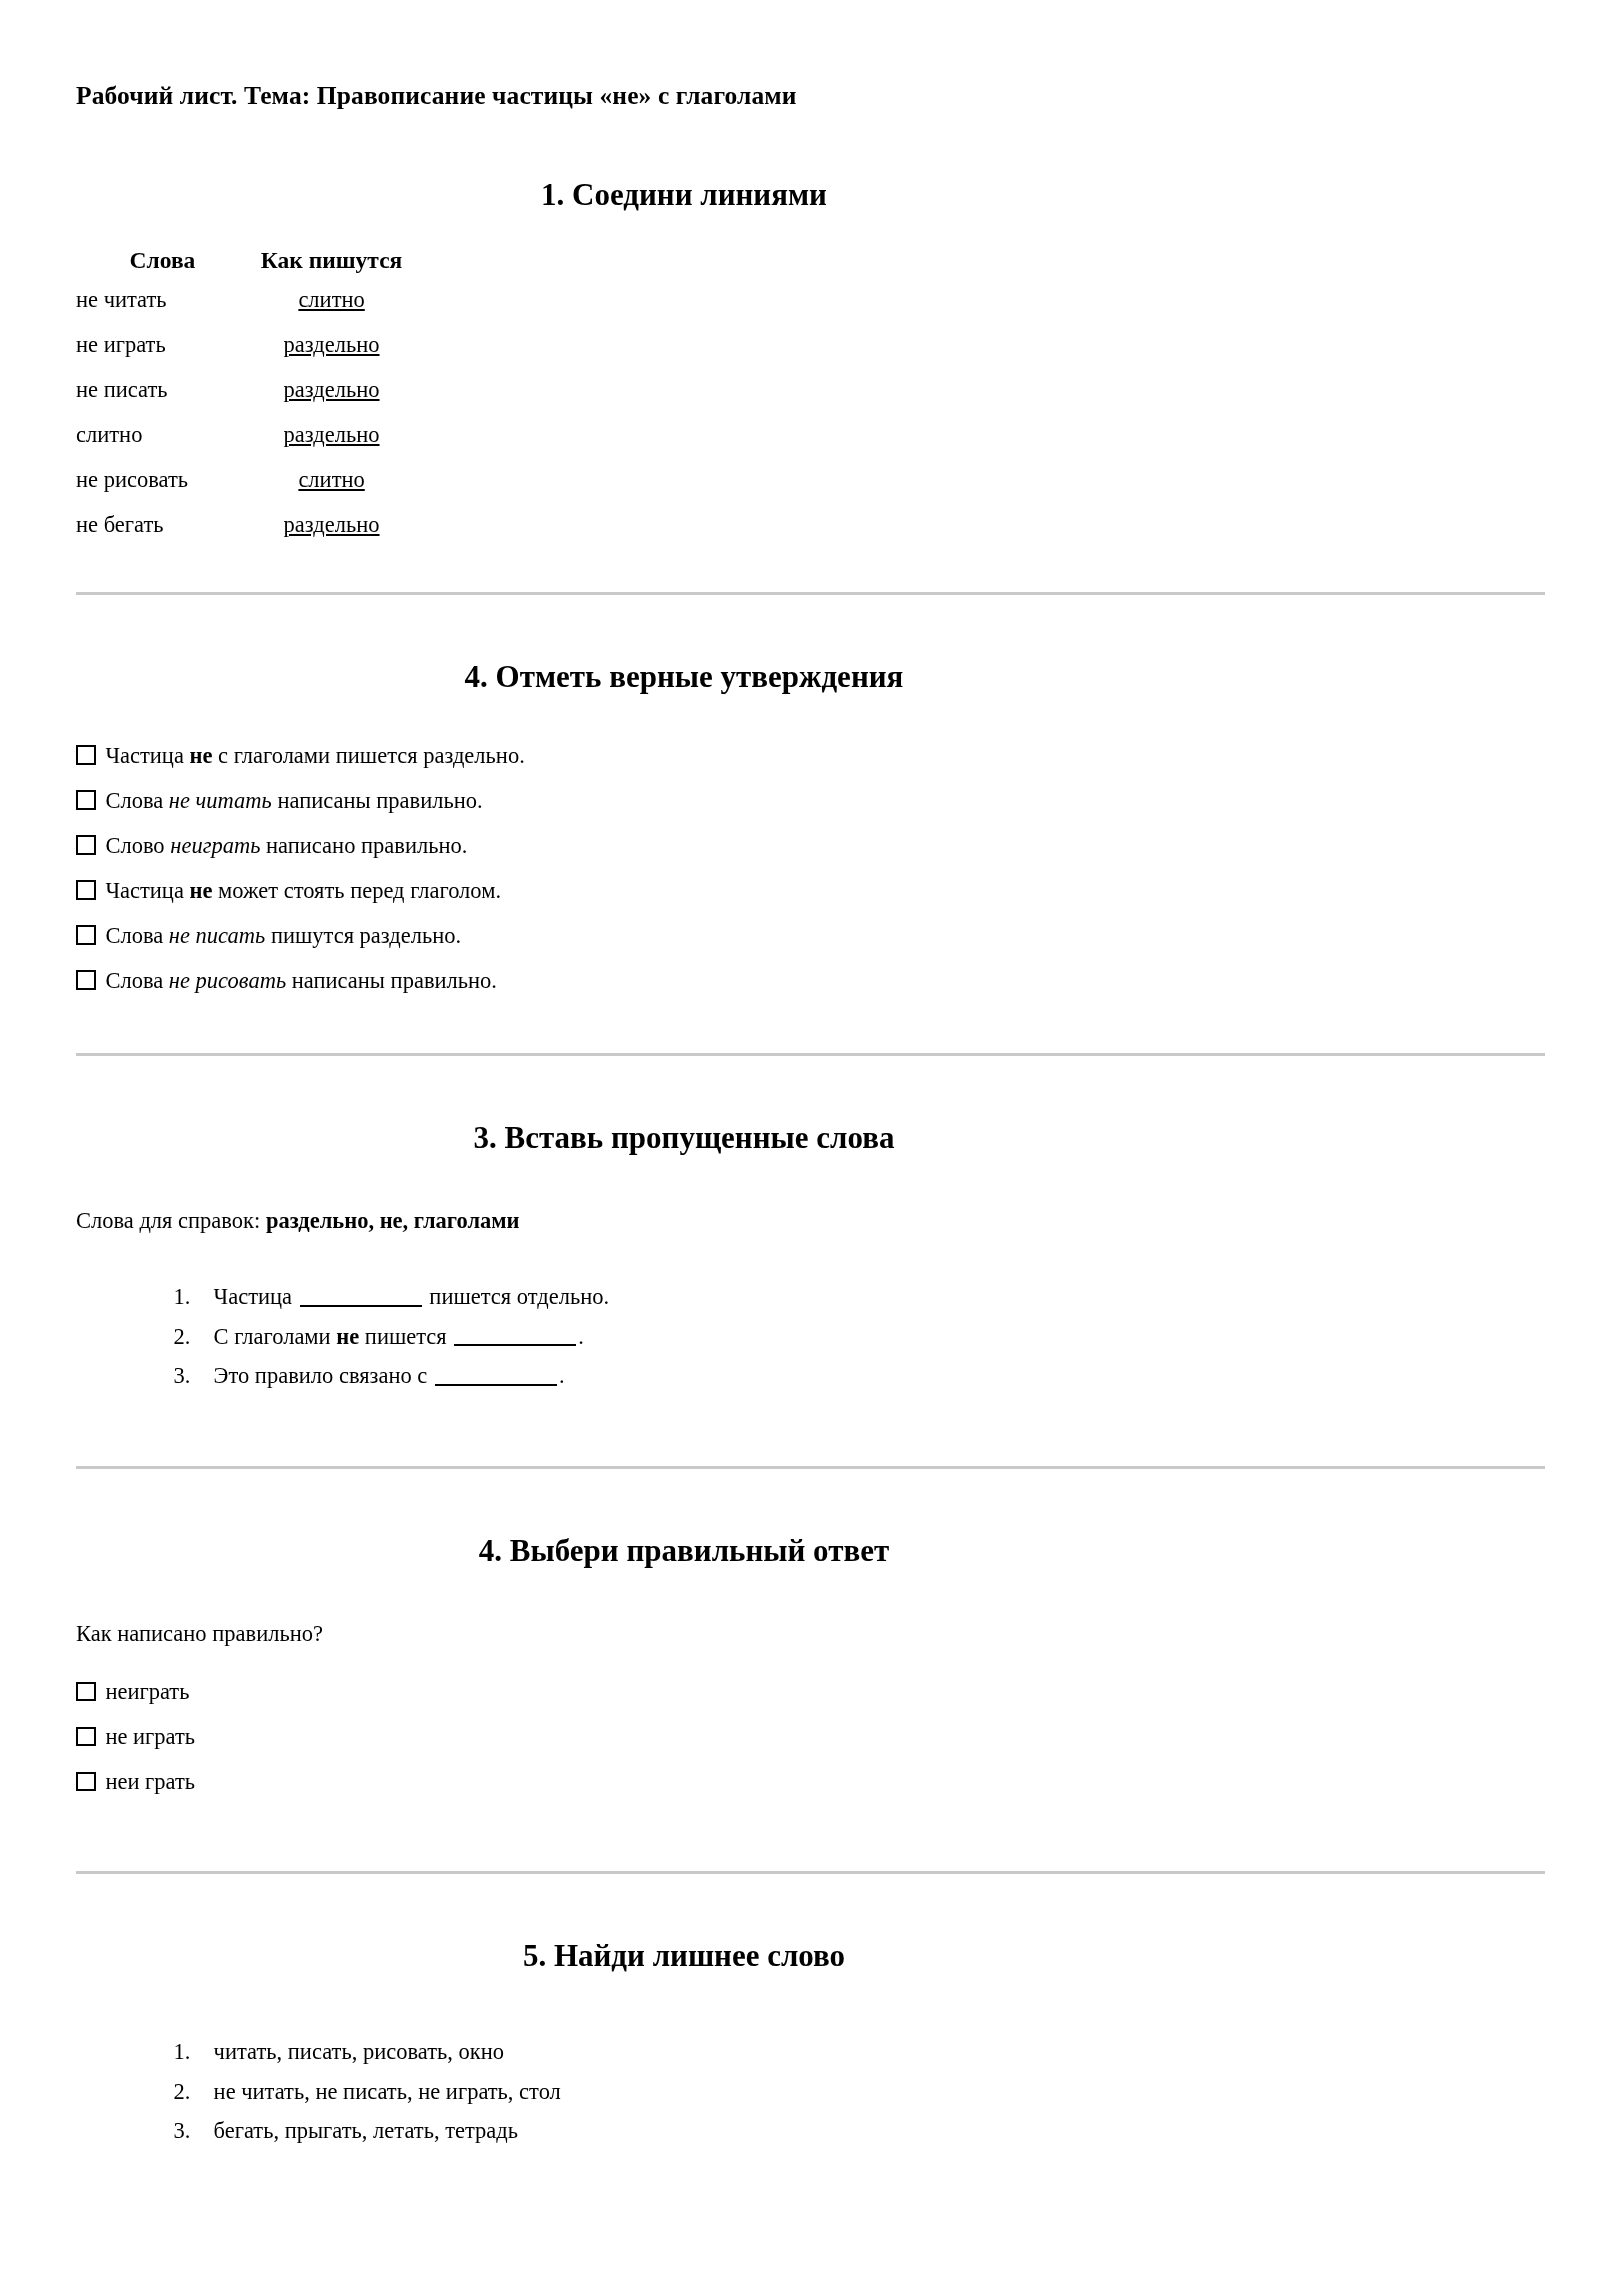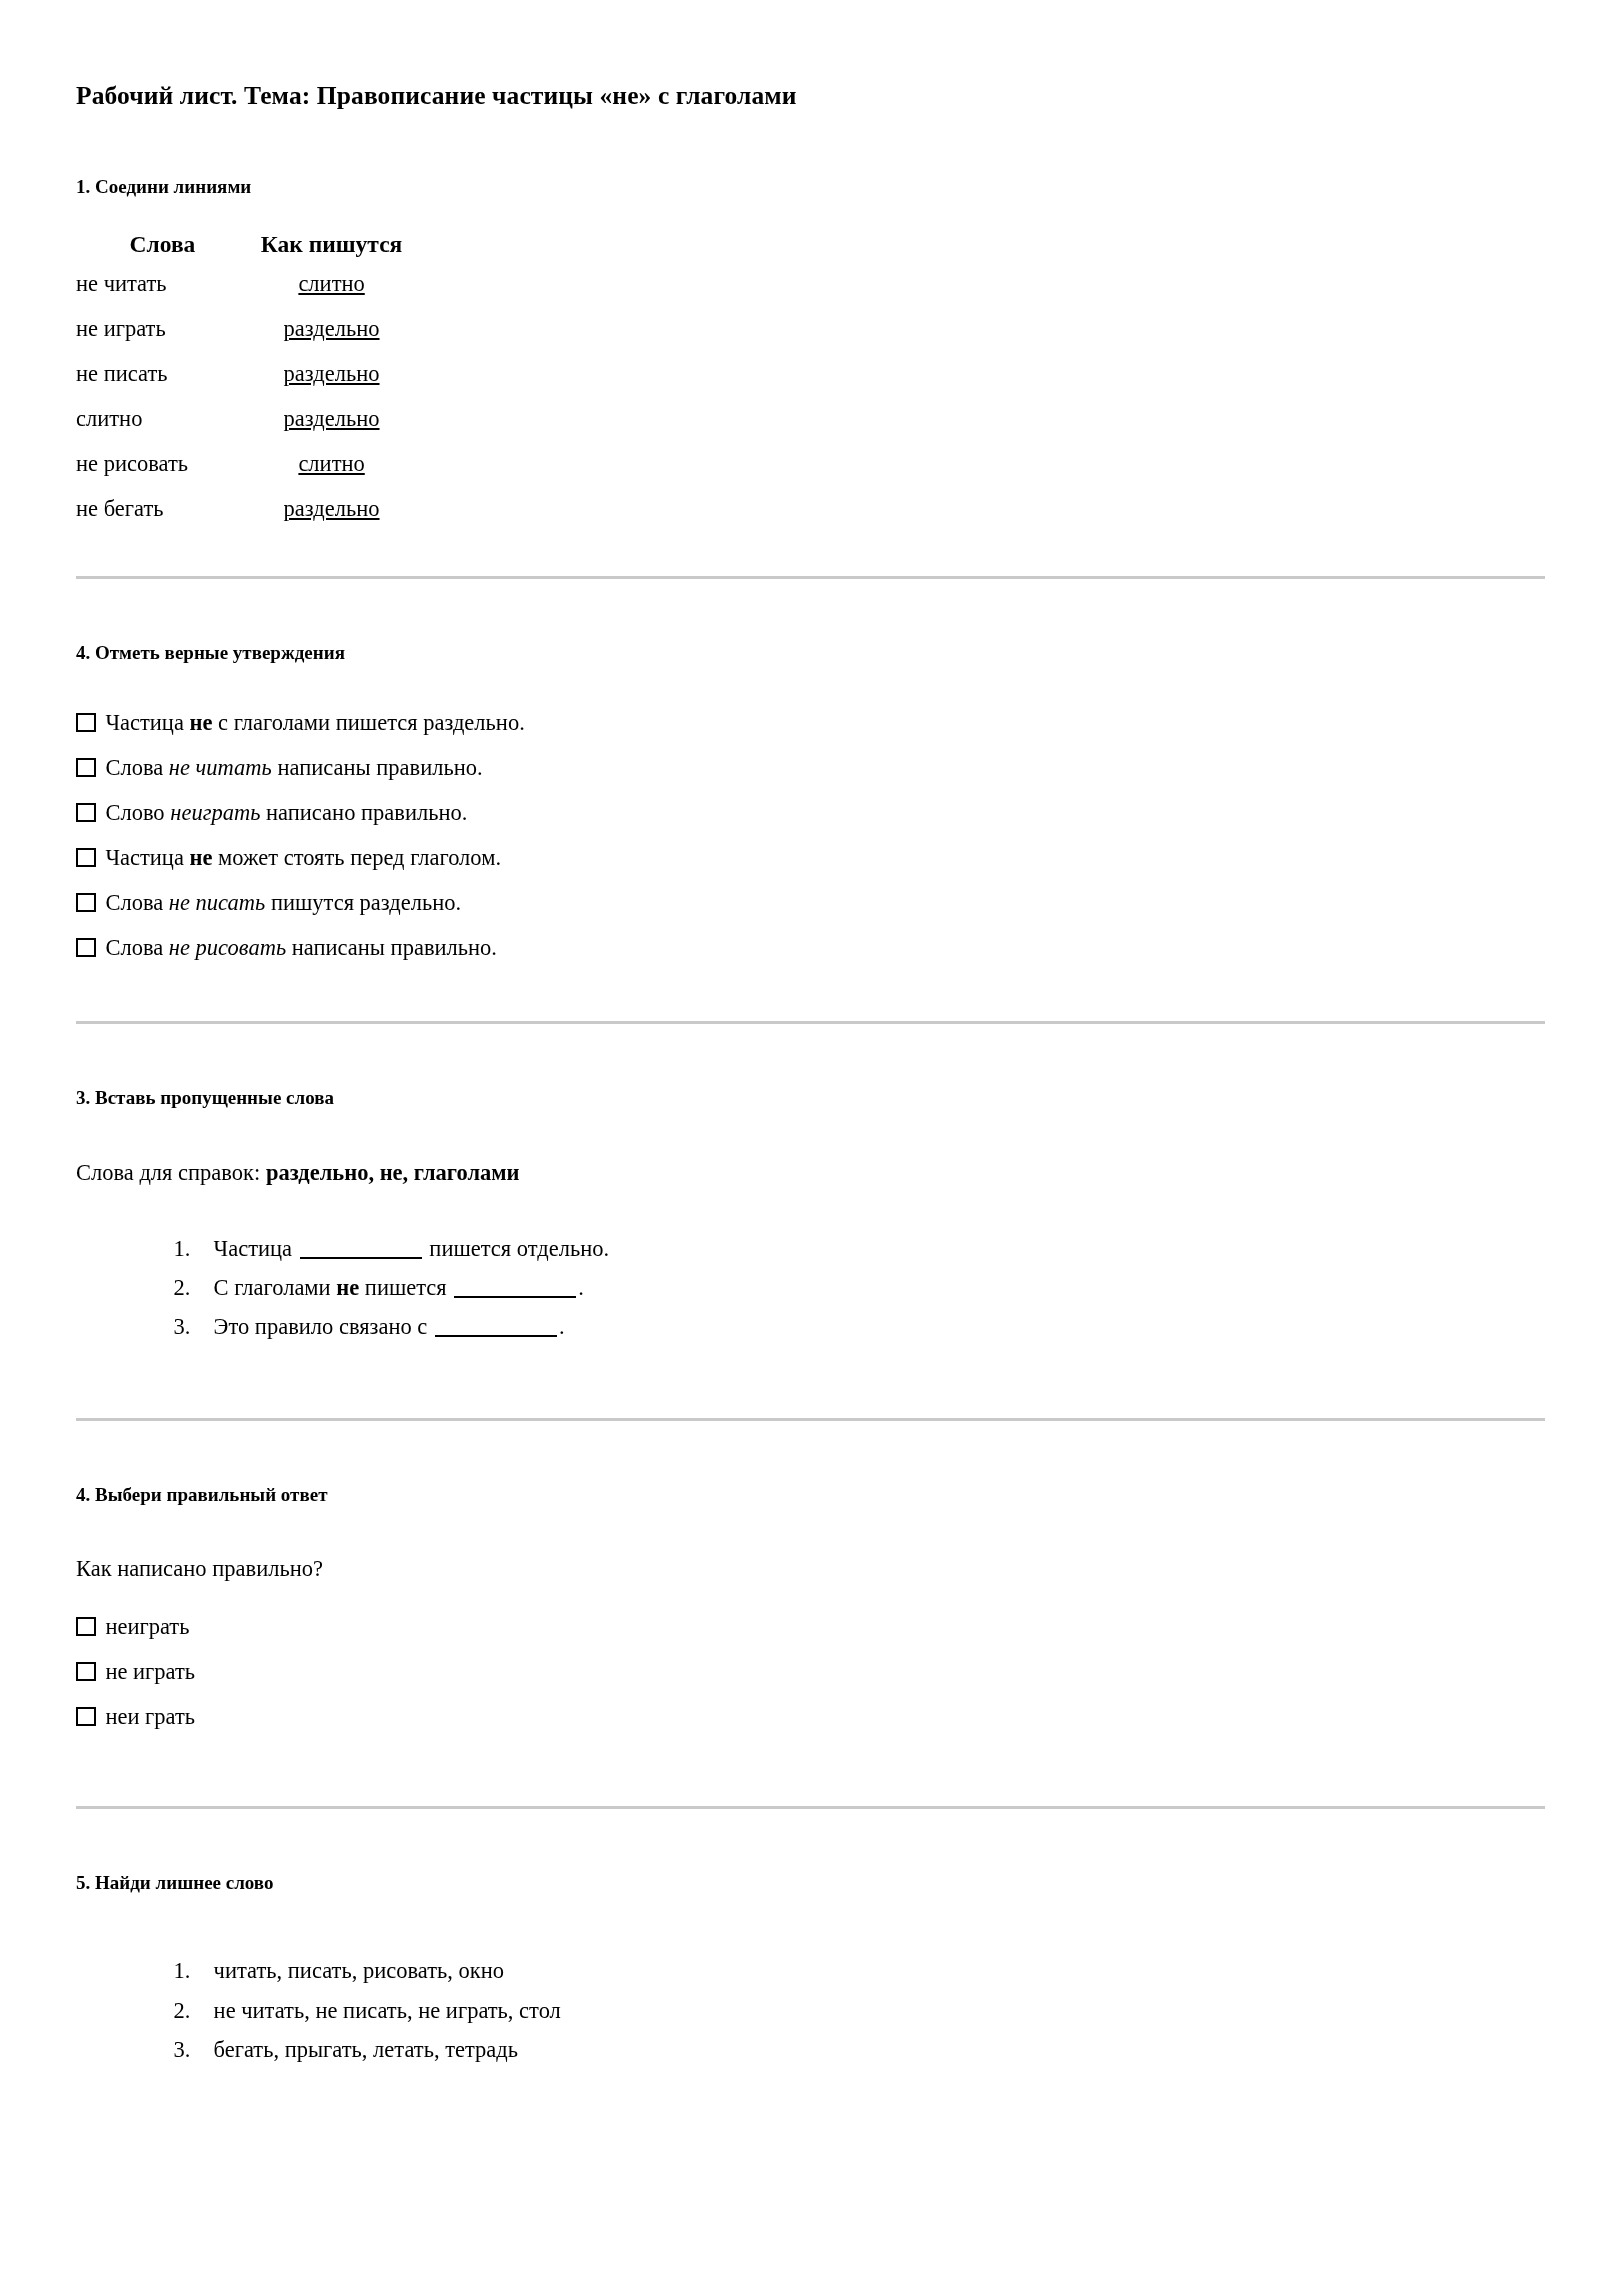--- a/index.html
+++ b/index.html
@@ -24,24 +24,25 @@
 
   
   .doc-title {
     font-size: 25.5px;
     font-weight: bold;
     line-height: 1.35;
     margin: 15.7px 0 0 0;
     letter-spacing: 0.1px;
   }
   .section-heading {
-    font-size: 19px;
+    font-size: 31px;
     font-weight: bold;
     line-height: 1.35;
     margin: 0;
+    text-align: center;
   }
 
   
   .gap-xl { height: 61px; }
   .gap-lg { height: 47px; }
   .gap-md { height: 33px; }
 
   
   .divider {
     height: 2.9px;

